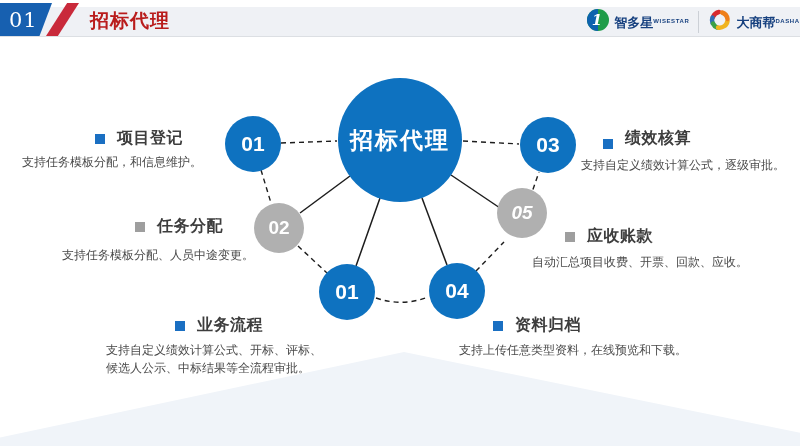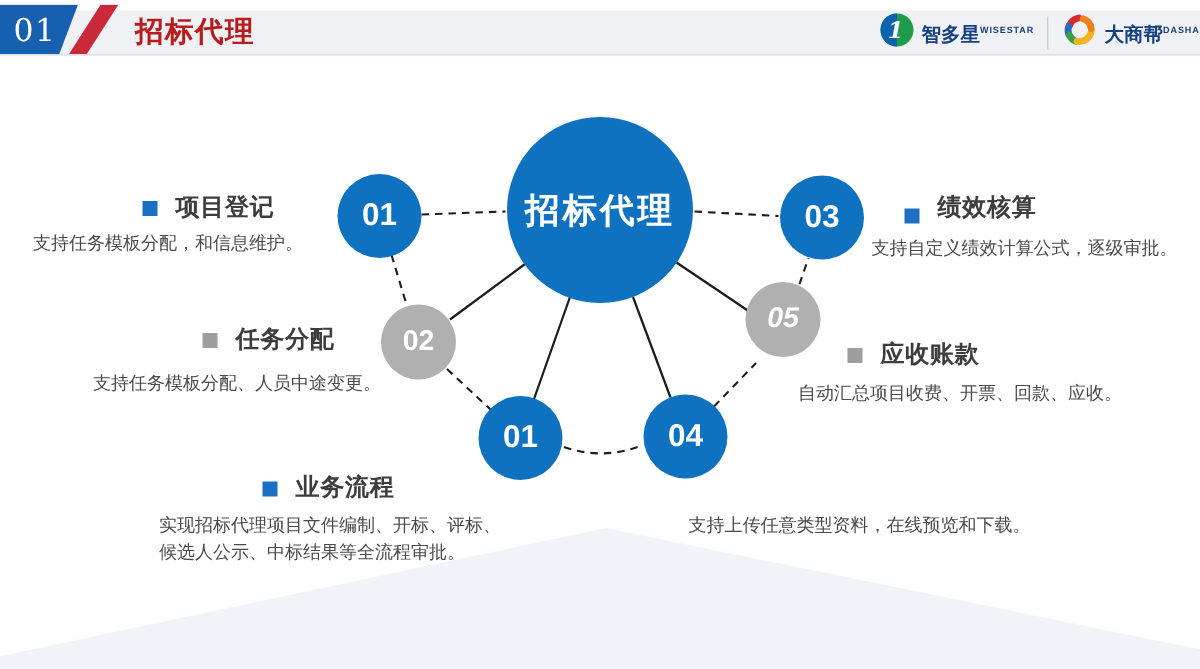--- a/index.html
+++ b/index.html
@@ -127,23 +127,27 @@
   <div class="node-heading" style="left:135px;top:216px;">
     <span class="bullet bullet-gray"></span>
     <span class="node-label">任务分配</span>
   </div>
   <div class="node-desc" style="left:62px;top:246px;">支持任务模板分配、人员中途变更。</div>
 
   <div class="node-heading" style="left:175px;top:315px;">
     <span class="bullet bullet-blue"></span>
     <span class="node-label">业务流程</span>
   </div>
-  <div class="node-desc" style="left:106px;top:341px;">实现招标代理项目文件编制、开标、评标、</div>
+  <div class="node-desc" style="left:106px;top:341px;">支持自定义绩效计算公式、开标、评标、</div>
   <div class="node-desc" style="left:106px;top:359px;">候选人公示、中标结果等全流程审批。</div>
 
+  <div class="node-heading" style="left:493px;top:315px;">
+    <span class="bullet bullet-blue"></span>
+    <span class="node-label">资料归档</span>
+  </div>
   <div class="node-desc" style="left:459px;top:341px;">支持上传任意类型资料，在线预览和下载。</div>
 
   <div class="node-heading" style="left:565px;top:226px;">
     <span class="bullet bullet-gray"></span>
     <span class="node-label">应收账款</span>
   </div>
   <div class="node-desc" style="left:532px;top:253px;">自动汇总项目收费、开票、回款、应收。</div>
 
   <div class="node-heading" style="left:603px;top:128px;align-items:flex-end;">
     <span class="bullet bullet-blue"></span>

